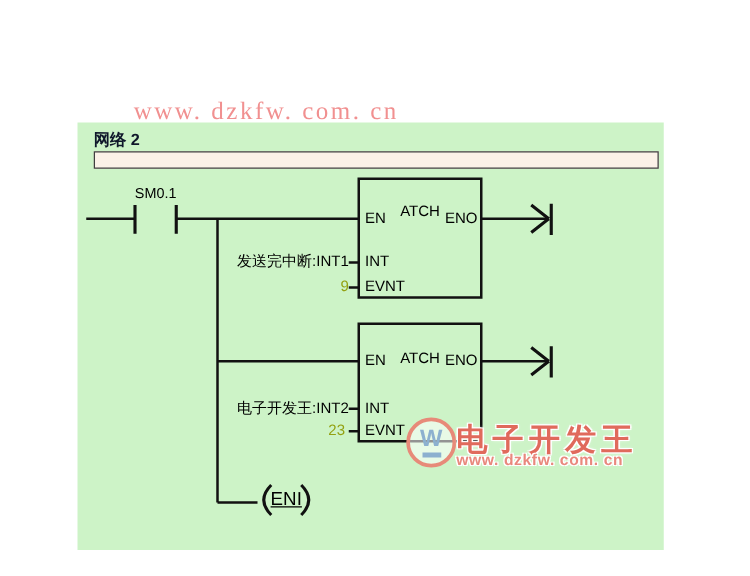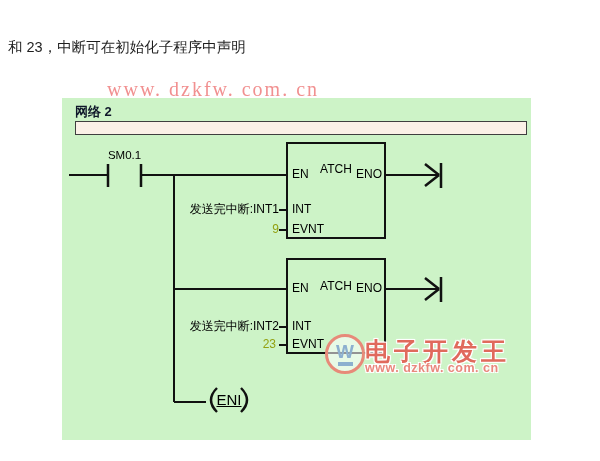--- a/index.html
+++ b/index.html
@@ -60,21 +60,20 @@
     color:var(--logo_url_red);white-space:nowrap;
     text-shadow:-1px -1px 0 #fff,1px -1px 0 #fff,-1px 1px 0 #fff,1px 1px 0 #fff;
   }
 </style>
 </head>
 <body>
 
 <div class="stage">
 
   <div class="intro">
-    <div class="line2">和 23，中断可在初始化子程序中声明</div>
   </div>
 
   <div class="wm-top">www. dzkfw. com. cn</div>
 
   <div class="panel">
 
     <div class="net-title">网络 2</div>
     <div class="comment-box"></div>
 
     <svg class="ladder-svg" width="469" height="342" viewBox="0 0 469 342">
@@ -123,21 +122,21 @@
     <div class="lbl" style="left:230px;top:105px;">INT</div>
     <div class="lbl" style="left:230px;top:125px;">EVNT</div>
     <div class="lbl right" style="left:50px;top:105px;width:167px;">发送完中断:INT1</div>
     <div class="lbl right olive" style="left:50px;top:125px;width:167px;">9</div>
 
     <div class="lbl center" style="left:225px;top:166px;width:98px;">ATCH</div>
     <div class="lbl" style="left:230px;top:184px;">EN</div>
     <div class="lbl right" style="left:278px;top:184px;width:42px;">ENO</div>
     <div class="lbl" style="left:230px;top:222px;">INT</div>
     <div class="lbl" style="left:230px;top:240px;">EVNT</div>
-    <div class="lbl right" style="left:50px;top:222px;width:167px;">发送完中断:INT2</div>
+    <div class="lbl right" style="left:50px;top:222px;width:167px;">电子开发王:INT2</div>
     <div class="lbl right olive" style="left:47px;top:240px;width:167px;">23</div>
 
     <div class="lbl coil-label">ENI</div>
 
     <div class="logo-circle">
       <div class="logo-w">W</div>
       <div class="logo-bar"></div>
     </div>
     <div class="logo-title">电子开发王</div>
     <div class="logo-url">www. dzkfw. com. cn</div>

